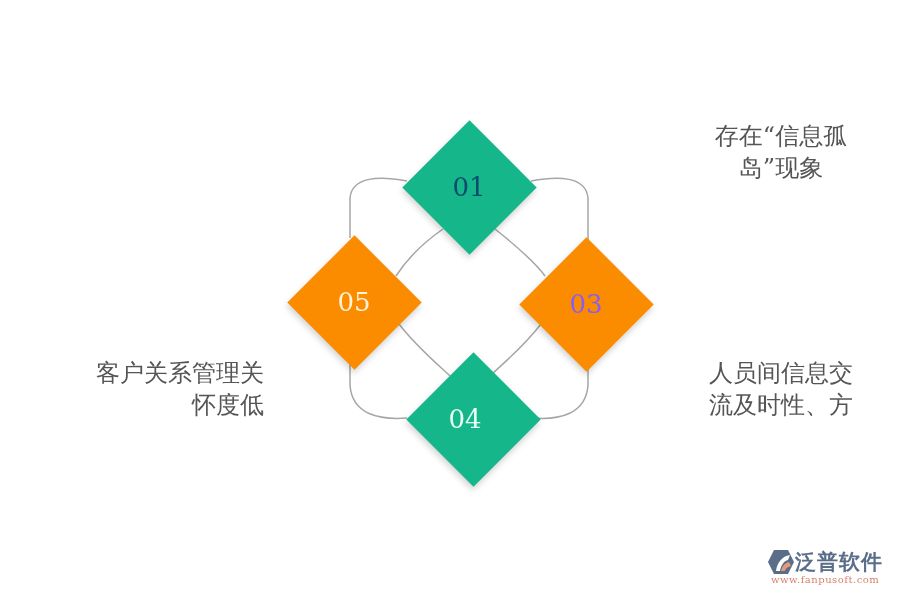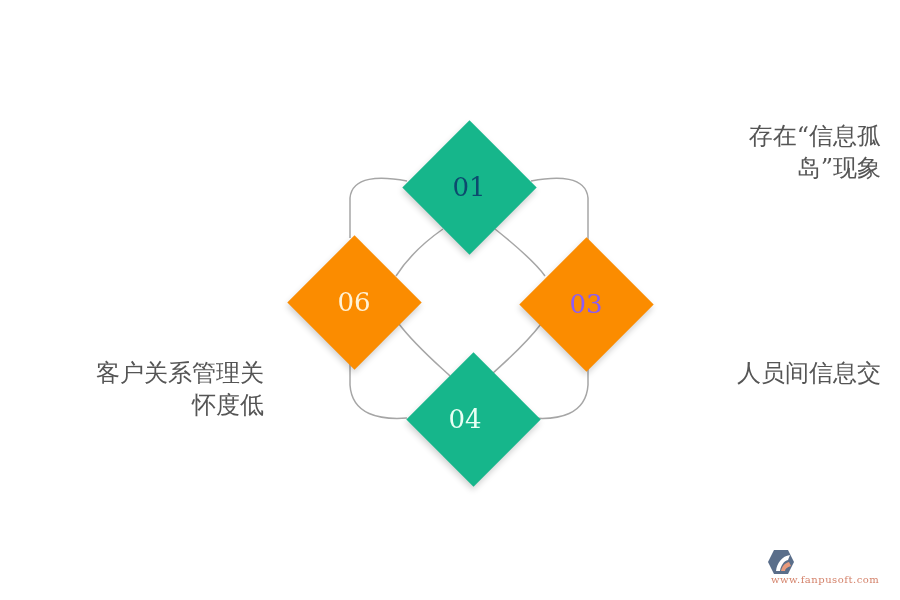--- a/index.html
+++ b/index.html
@@ -2,21 +2,21 @@
 <html><head>
   <meta charset="utf-8">
   <style>
     html, body { margin: 0; padding: 0; }
     body { width: 900px; height: 600px; background: #ffffff; position: relative; overflow: hidden;
            font-family: "DejaVu Serif", "Liberation Serif", serif; }
     .canvas { position: absolute; left: 0; top: 0; width: 900px; height: 600px; }
     .label { position: absolute; font-size: 24px; line-height: 32px; color: #555555;
              font-family: "DejaVu Serif", "Liberation Serif", serif; letter-spacing: 0px; }
     .label-right-align { text-align: right; }
-    .label-left-align { text-align: right; }
+    .label-left-align { text-align: center; }
     .diamond { position: absolute; width: 95px; height: 95px; transform: rotate(45deg);
                box-shadow: 2px 3px 6px rgba(0,0,0,0.18); }
     .diamond-num { position: absolute; width: 134px; height: 134px; display: flex; align-items: center;
                    justify-content: center; font-size: 26px; font-family: "DejaVu Serif", "Liberation Serif", serif; }
     .logo { position: absolute; left: 765px; top: 548px; width: 130px; height: 40px; }
     .logo-text { position: absolute; left: 30px; top: 0px; font-size: 21px; color: #5a6e8a;
                  font-family: "DejaVu Sans", "Liberation Sans", sans-serif; font-weight: bold; letter-spacing: 1px; }
     .logo-url { position: absolute; left: 6px; top: 26px; font-size: 10px; color: #d4826a;
                 font-family: "DejaVu Serif", "Liberation Serif", serif; letter-spacing: 0.5px; }
   </style>
@@ -37,44 +37,46 @@
       <path d="M495,229 C515,245 535,262 545,276"></path>
       <path d="M399,324 C415,345 435,362 450,376"></path>
       <path d="M541,324 C525,345 505,362 493,373"></path>
     </g>
   </svg>
 
   <div class="diamond" style="left:422px; top:140px; background:#16b68b;"></div>
   <div class="diamond-num" style="left:402px; top:120px; color:#0c4a6e;">01</div>
 
   <div class="diamond" style="left:307px; top:255px; background:#fb8c00;"></div>
-  <div class="diamond-num" style="left:287px; top:235px; color:#fff3d6;">06</div>
+  <div class="diamond-num" style="left:287px; top:235px; color:#fff3d6;">05</div>
 
   <div class="diamond" style="left:539px; top:257px; background:#fb8c00;"></div>
   <div class="diamond-num" style="left:519px; top:237px; color:#8b5cf6;">03</div>
 
   <div class="diamond" style="left:426px; top:372px; background:#16b68b;"></div>
   <div class="diamond-num" style="left:398px; top:352px; color:#e8fff4;">04</div>
 
 
   <div class="label label-right-align" style="right:636px; top:357px; width:220px;">
     <div>客户关系管理关</div>
     <div>怀度低</div>
   </div>
 
   <div class="label label-left-align" style="left:681px; top:120px; width:200px;">
     <div>存在“信息孤</div>
     <div>岛”现象</div>
   </div>
 
   <div class="label label-left-align" style="left:681px; top:357px; width:200px;">
     <div>人员间信息交</div>
+    <div>流及时性、方</div>
   </div>
 
   <div class="logo">
     <svg width="28" height="26" viewBox="0 0 28 26" style="position:absolute;left:2px;top:1px;">
       <polygon points="7,1 21,1 27,13 21,25 7,25 1,13" fill="#5a6e8a"></polygon>
       <path d="M9,22 C10,14 15,7 23,6 L21,11 C17,12 14,16 13,22 Z" fill="#ffffff"></path>
       <path d="M14,22 C15,17 18,14 22,13 L24,17 C20,18 18,20 18,22 Z" fill="#e89a7c"></path>
     </svg>
+    <div class="logo-text">泛普软件</div>
     <div class="logo-url">www.fanpusoft.com</div>
   </div>
 </div>
 
 </body></html>

